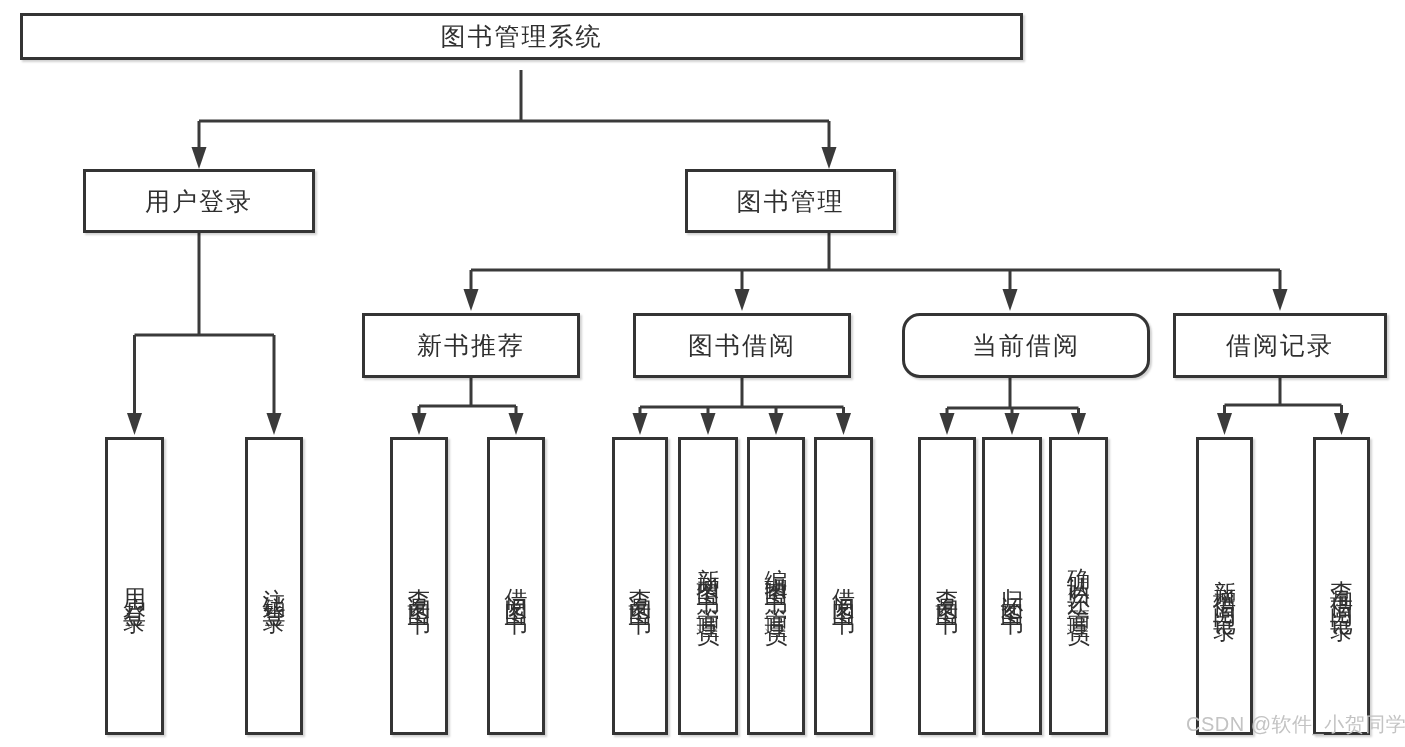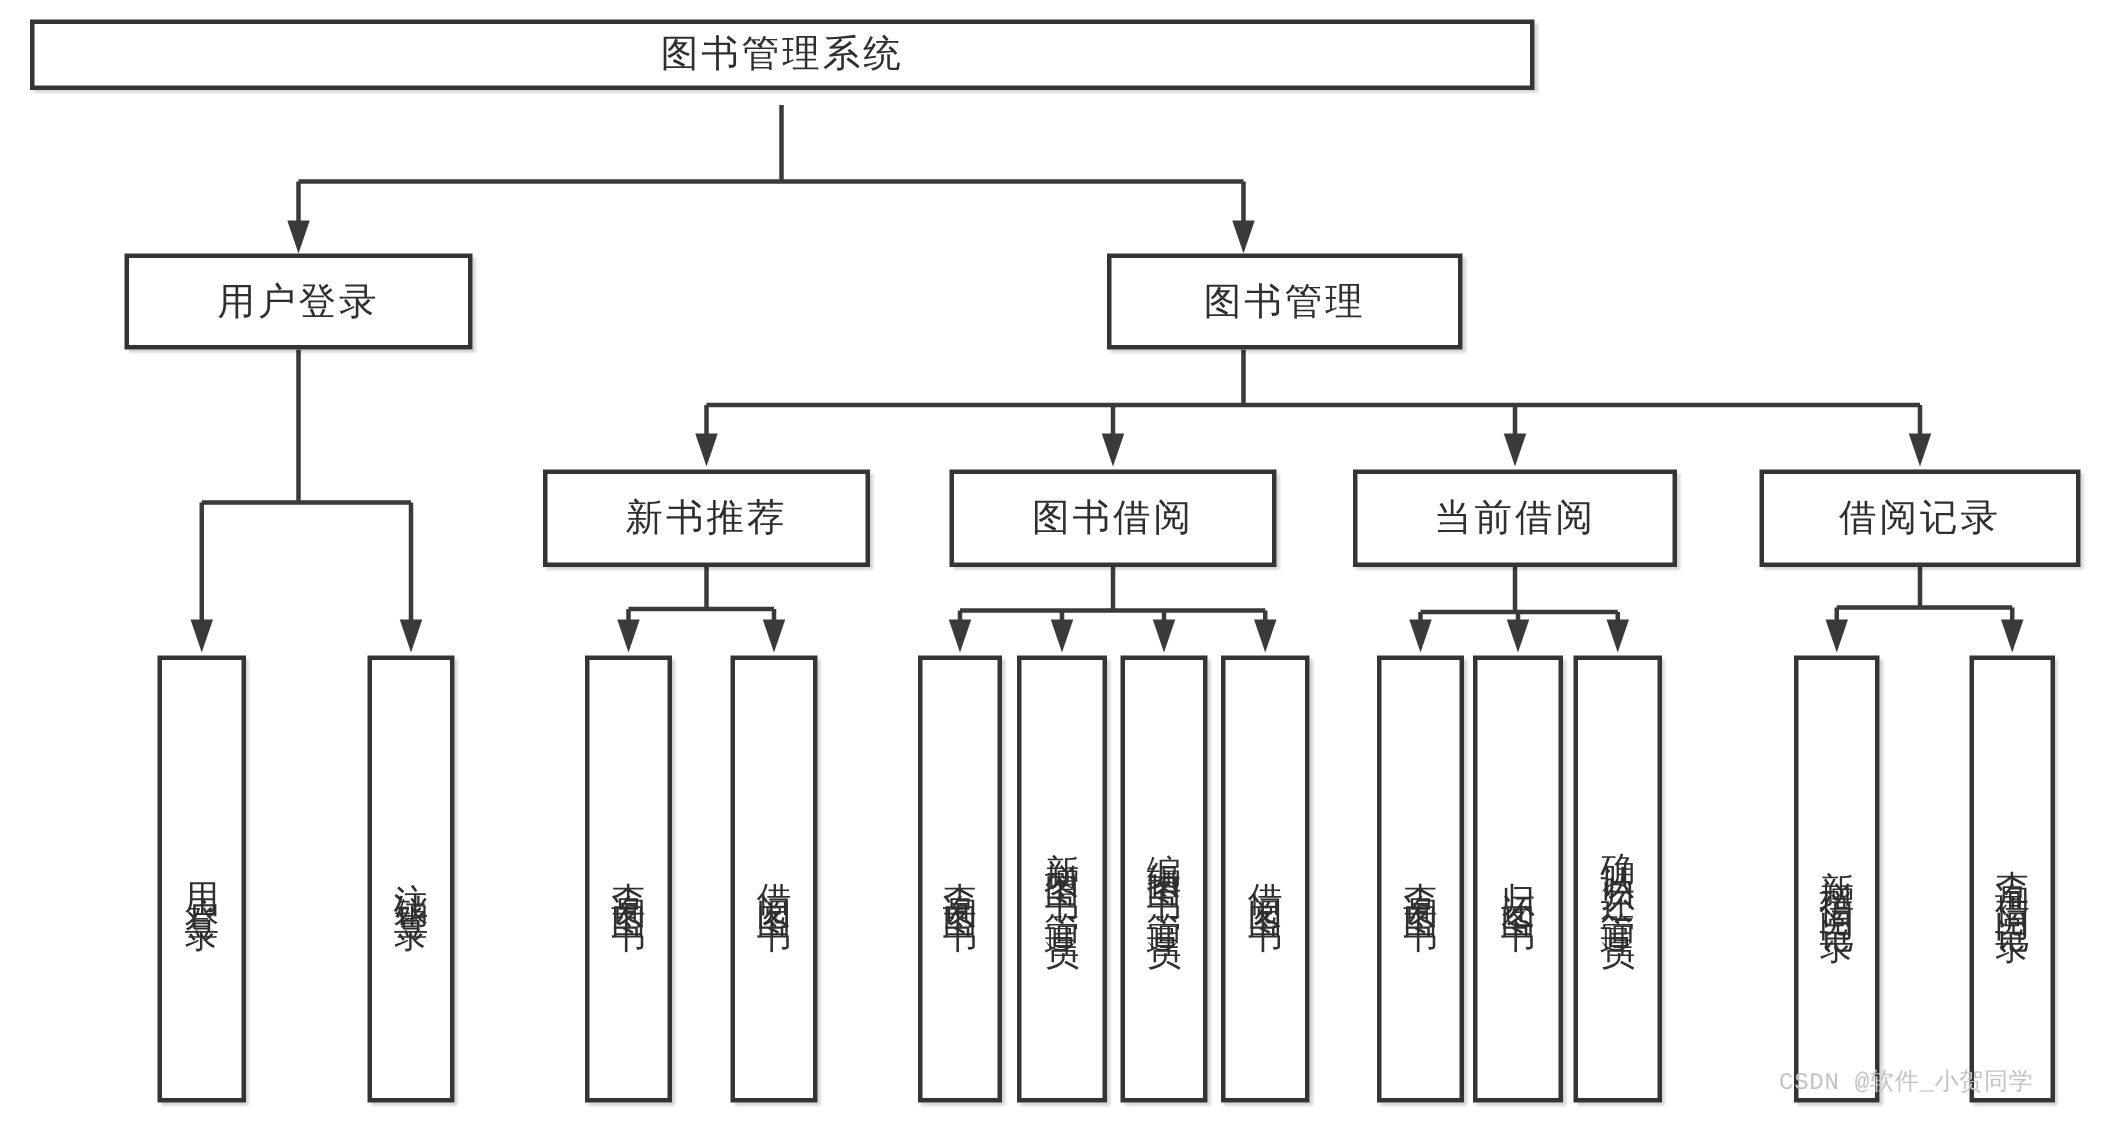--- a/index.html
+++ b/index.html
@@ -37,26 +37,25 @@
     font-size:23px;
     letter-spacing:8px;
     color:var(--text);
     line-height:1;
     white-space:nowrap;
   }
   .watermark{
     position:absolute;
     left:1186px;
     top:711px;
-    font-size:16px;
+    font-size:20px;
     color:var(--watermark);
     white-space:nowrap;
     z-index:5;
     letter-spacing:0.5px;
-    font-family:Liberation Mono, monospace;
   }
   svg .wire{stroke:var(--line);stroke-width:3;fill:none;}
   svg .head{fill:var(--line);stroke:none;}
 </style>
 </head>
 <body>
 
 <div class="stage">
 
   <svg class="connector-layer" viewBox="0 0 1405 747" aria-hidden="true">
@@ -102,31 +101,31 @@
     </g>
   </svg>
 
   <div class="node" style="left:20px;top:13px;width:1003px;height:47px;">
     <span class="h-label">图书管理系统</span>
   </div>
 
   <div class="node" style="left:83px;top:169px;width:232px;height:64px;">
     <span class="h-label">用户登录</span>
   </div>
-  <div class="node" style="left:738px;top:169px;width:237px;height:64px;">
+  <div class="node" style="left:685px;top:169px;width:211px;height:64px;">
     <span class="h-label">图书管理</span>
   </div>
 
   <div class="node" style="left:362px;top:313px;width:218px;height:65px;">
     <span class="h-label">新书推荐</span>
   </div>
   <div class="node" style="left:633px;top:313px;width:218px;height:65px;">
     <span class="h-label">图书借阅</span>
   </div>
-  <div class="node" style="left:902px;top:313px;width:216px;height:65px;">
+  <div class="node" style="left:902px;top:313px;width:248px;height:65px;border-radius:18px;">
     <span class="h-label">当前借阅</span>
   </div>
   <div class="node" style="left:1173px;top:313px;width:214px;height:65px;">
     <span class="h-label">借阅记录</span>
   </div>
 
   <div class="node" style="left:105px;top:437px;width:59px;height:298px;">
     <span class="v-label">用户登录</span>
   </div>
   <div class="node" style="left:245px;top:437px;width:58px;height:298px;">

